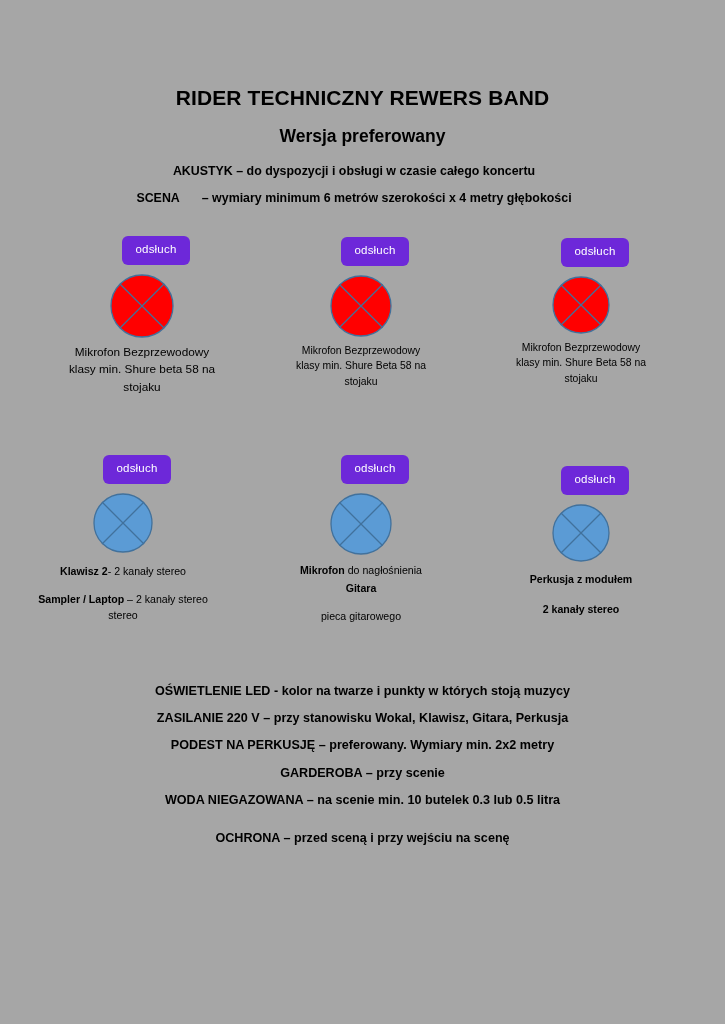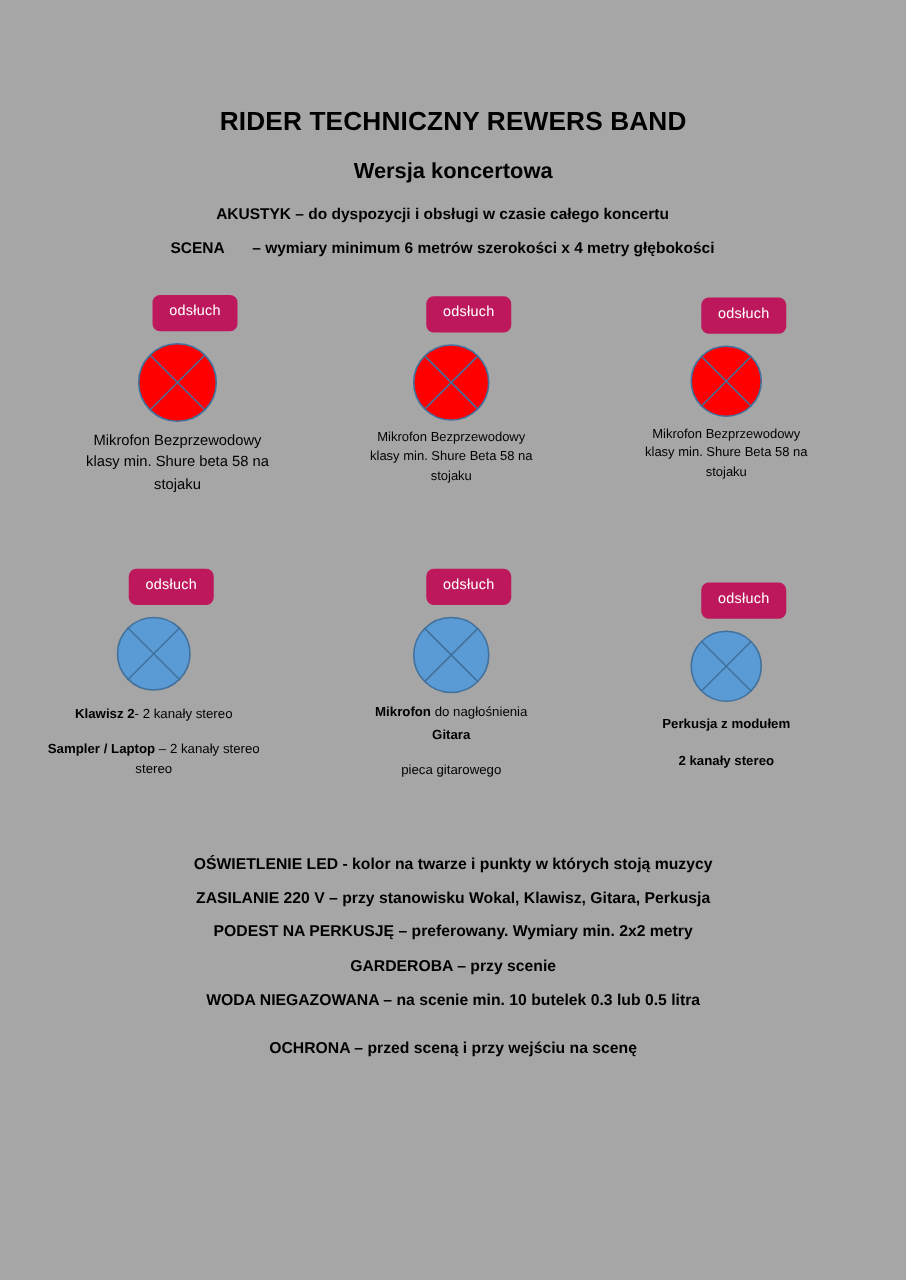--- a/index.html
+++ b/index.html
@@ -54,21 +54,21 @@
   .gap-scena { display: inline-block; width: 22px; }
 
   
   .station {
     position: absolute;
     width: 200px;
     text-align: center;
   }
   .badge {
     display: inline-block;
-    background: #be185d;
+    background: #6d28d9;
     color: #ffffff;
     border-radius: 6px;
     font-size: 11.5px;
     font-weight: normal;
     line-height: 1;
     padding: 8px 13px 9px 13px;
     letter-spacing: 0.2px;
     margin-left: 28px;
   }
   .circle-wrap {
@@ -106,21 +106,21 @@
     font-size: 12.6px;
     font-weight: bold;
   }
 </style>
 </head>
 <body>
 
 <div class="page">
 
   <div class="doc-title">RIDER TECHNICZNY REWERS BAND</div>
-  <div class="doc-subtitle">Wersja koncertowa</div>
+  <div class="doc-subtitle">Wersja preferowany</div>
 
   <div class="intro-line l1">
     <span>AKUSTYK</span>
     <span>– do dyspozycji i obsługi w czasie całego koncertu</span>
   </div>
   <div class="intro-line l2">
     <span>SCENA</span><span class="gap-scena"></span><span>– wymiary minimum 6 metrów szerokości x 4 metry głębokości</span>
   </div>
 
   <div class="station" style="left:42px; top:236px;">

